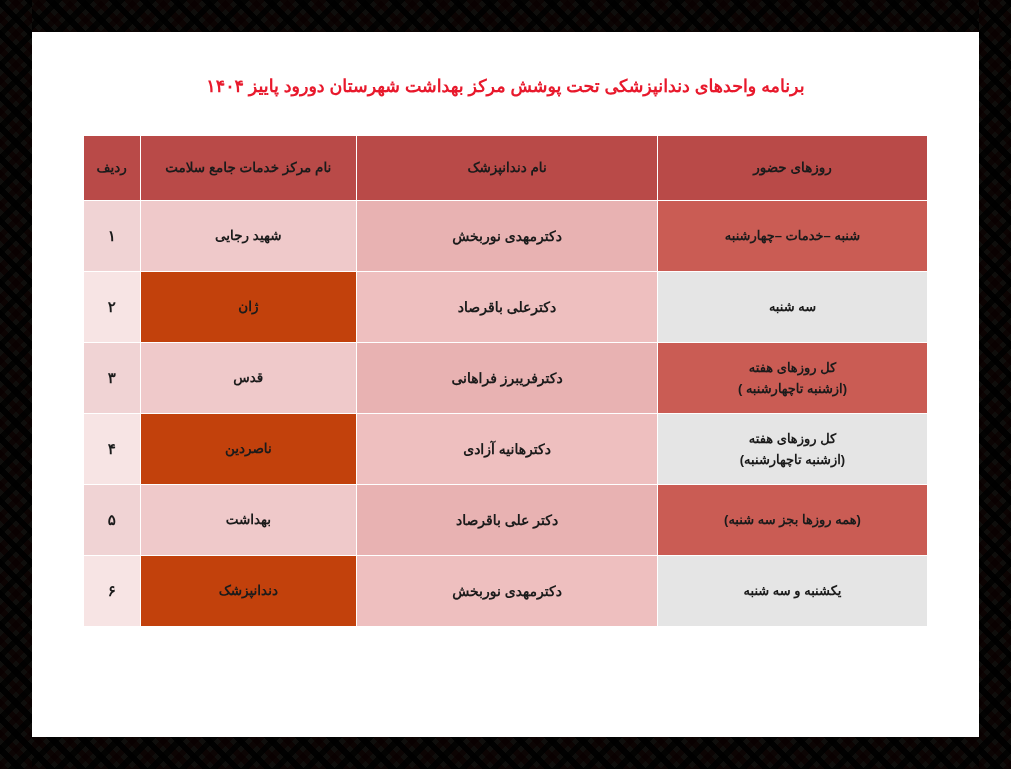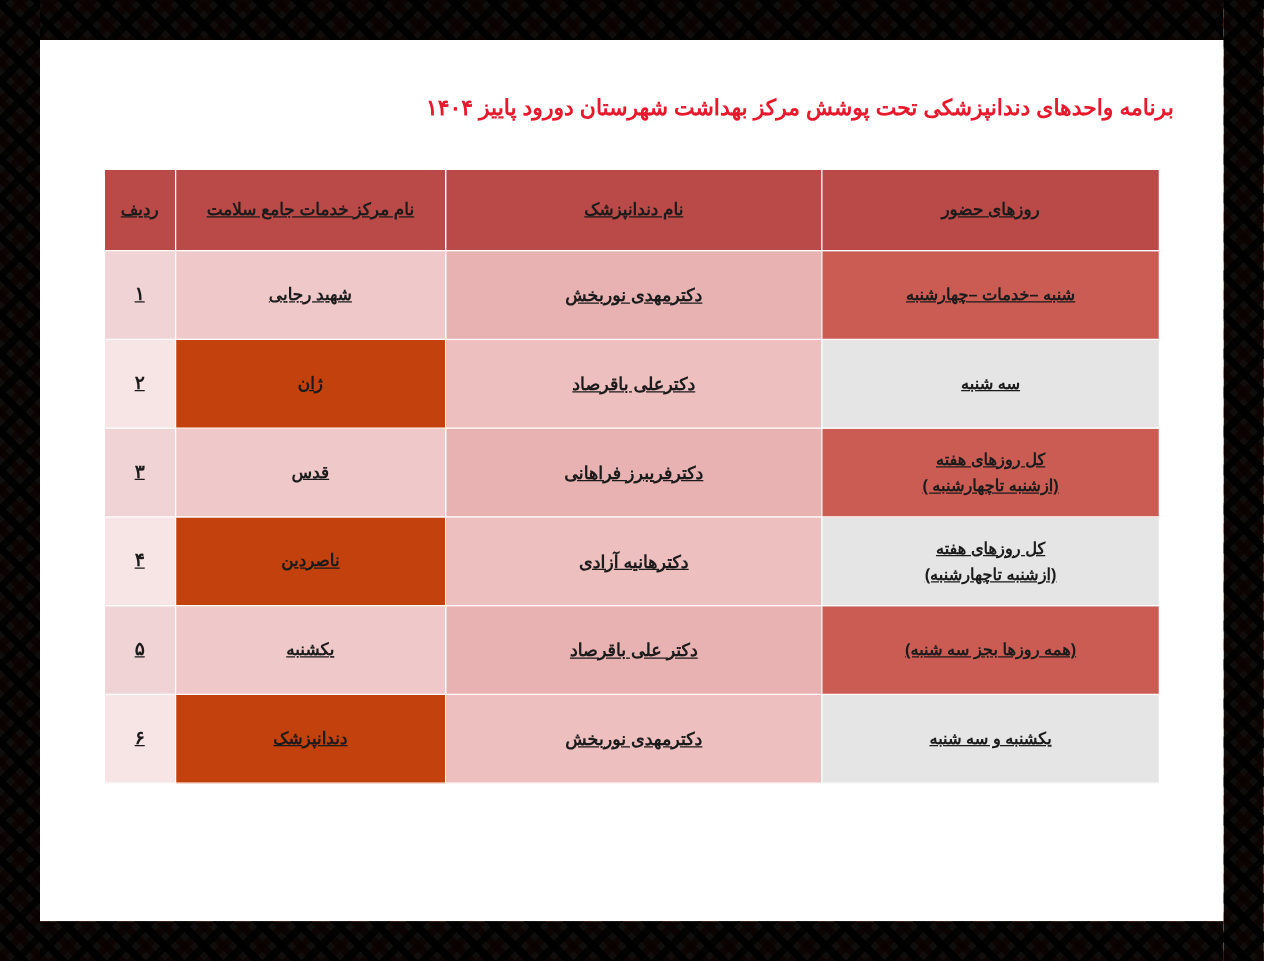--- a/index.html
+++ b/index.html
@@ -65,41 +65,40 @@
     position: absolute;
     top: 32px; left: 32px; right: 32px; bottom: 32px;
     box-sizing: border-box;
     padding: 26px 40px 0 40px;
   }
 
   .title {
     color: #e8192c;
     font-size: 17.5px;
     font-weight: bold;
-    text-align: right;
+    text-align: center;
     letter-spacing: 0;
     margin: 18px 0 0 0;
     direction: rtl;
   }
 
   table.schedule {
     width: 845px;
     margin: 38px auto 0 auto;
     border-collapse: collapse;
     table-layout: fixed;
     direction: rtl;
   }
   table.schedule th,
   table.schedule td {
     border: 1px solid #ffffff;
     text-align: center;
     vertical-align: middle;
     font-weight: bold;
     color: #1b1b1b;
-    text-decoration: underline;
   }
   thead th {
     background: #b94a48;
     color: #ffffff;
     font-size: 13.5px;
     height: 62px;
     line-height: 1.35;
   }
   thead th.col-row   { width: 52px; }
   thead th.col-center{ width: 208px; }
@@ -200,21 +199,21 @@
           <td class="c-doc">دکترهانیه آزادی</td>
           <td class="c-center">ناصردین</td>
           <td class="c-row">۴</td>
         </tr>
 
         <tr>
           <td class="c-days">
             <span class="days-line">(همه روزها بجز سه شنبه)</span>
           </td>
           <td class="c-doc">دکتر علی باقرصاد</td>
-          <td class="c-center">یکشنبه</td>
+          <td class="c-center">بهداشت</td>
           <td class="c-row">۵</td>
         </tr>
 
         <tr class="alt">
           <td class="c-days">
             <span class="days-line">یکشنبه و سه شنبه</span>
           </td>
           <td class="c-doc">دکترمهدی نوربخش</td>
           <td class="c-center">دندانپزشک</td>
           <td class="c-row">۶</td>

